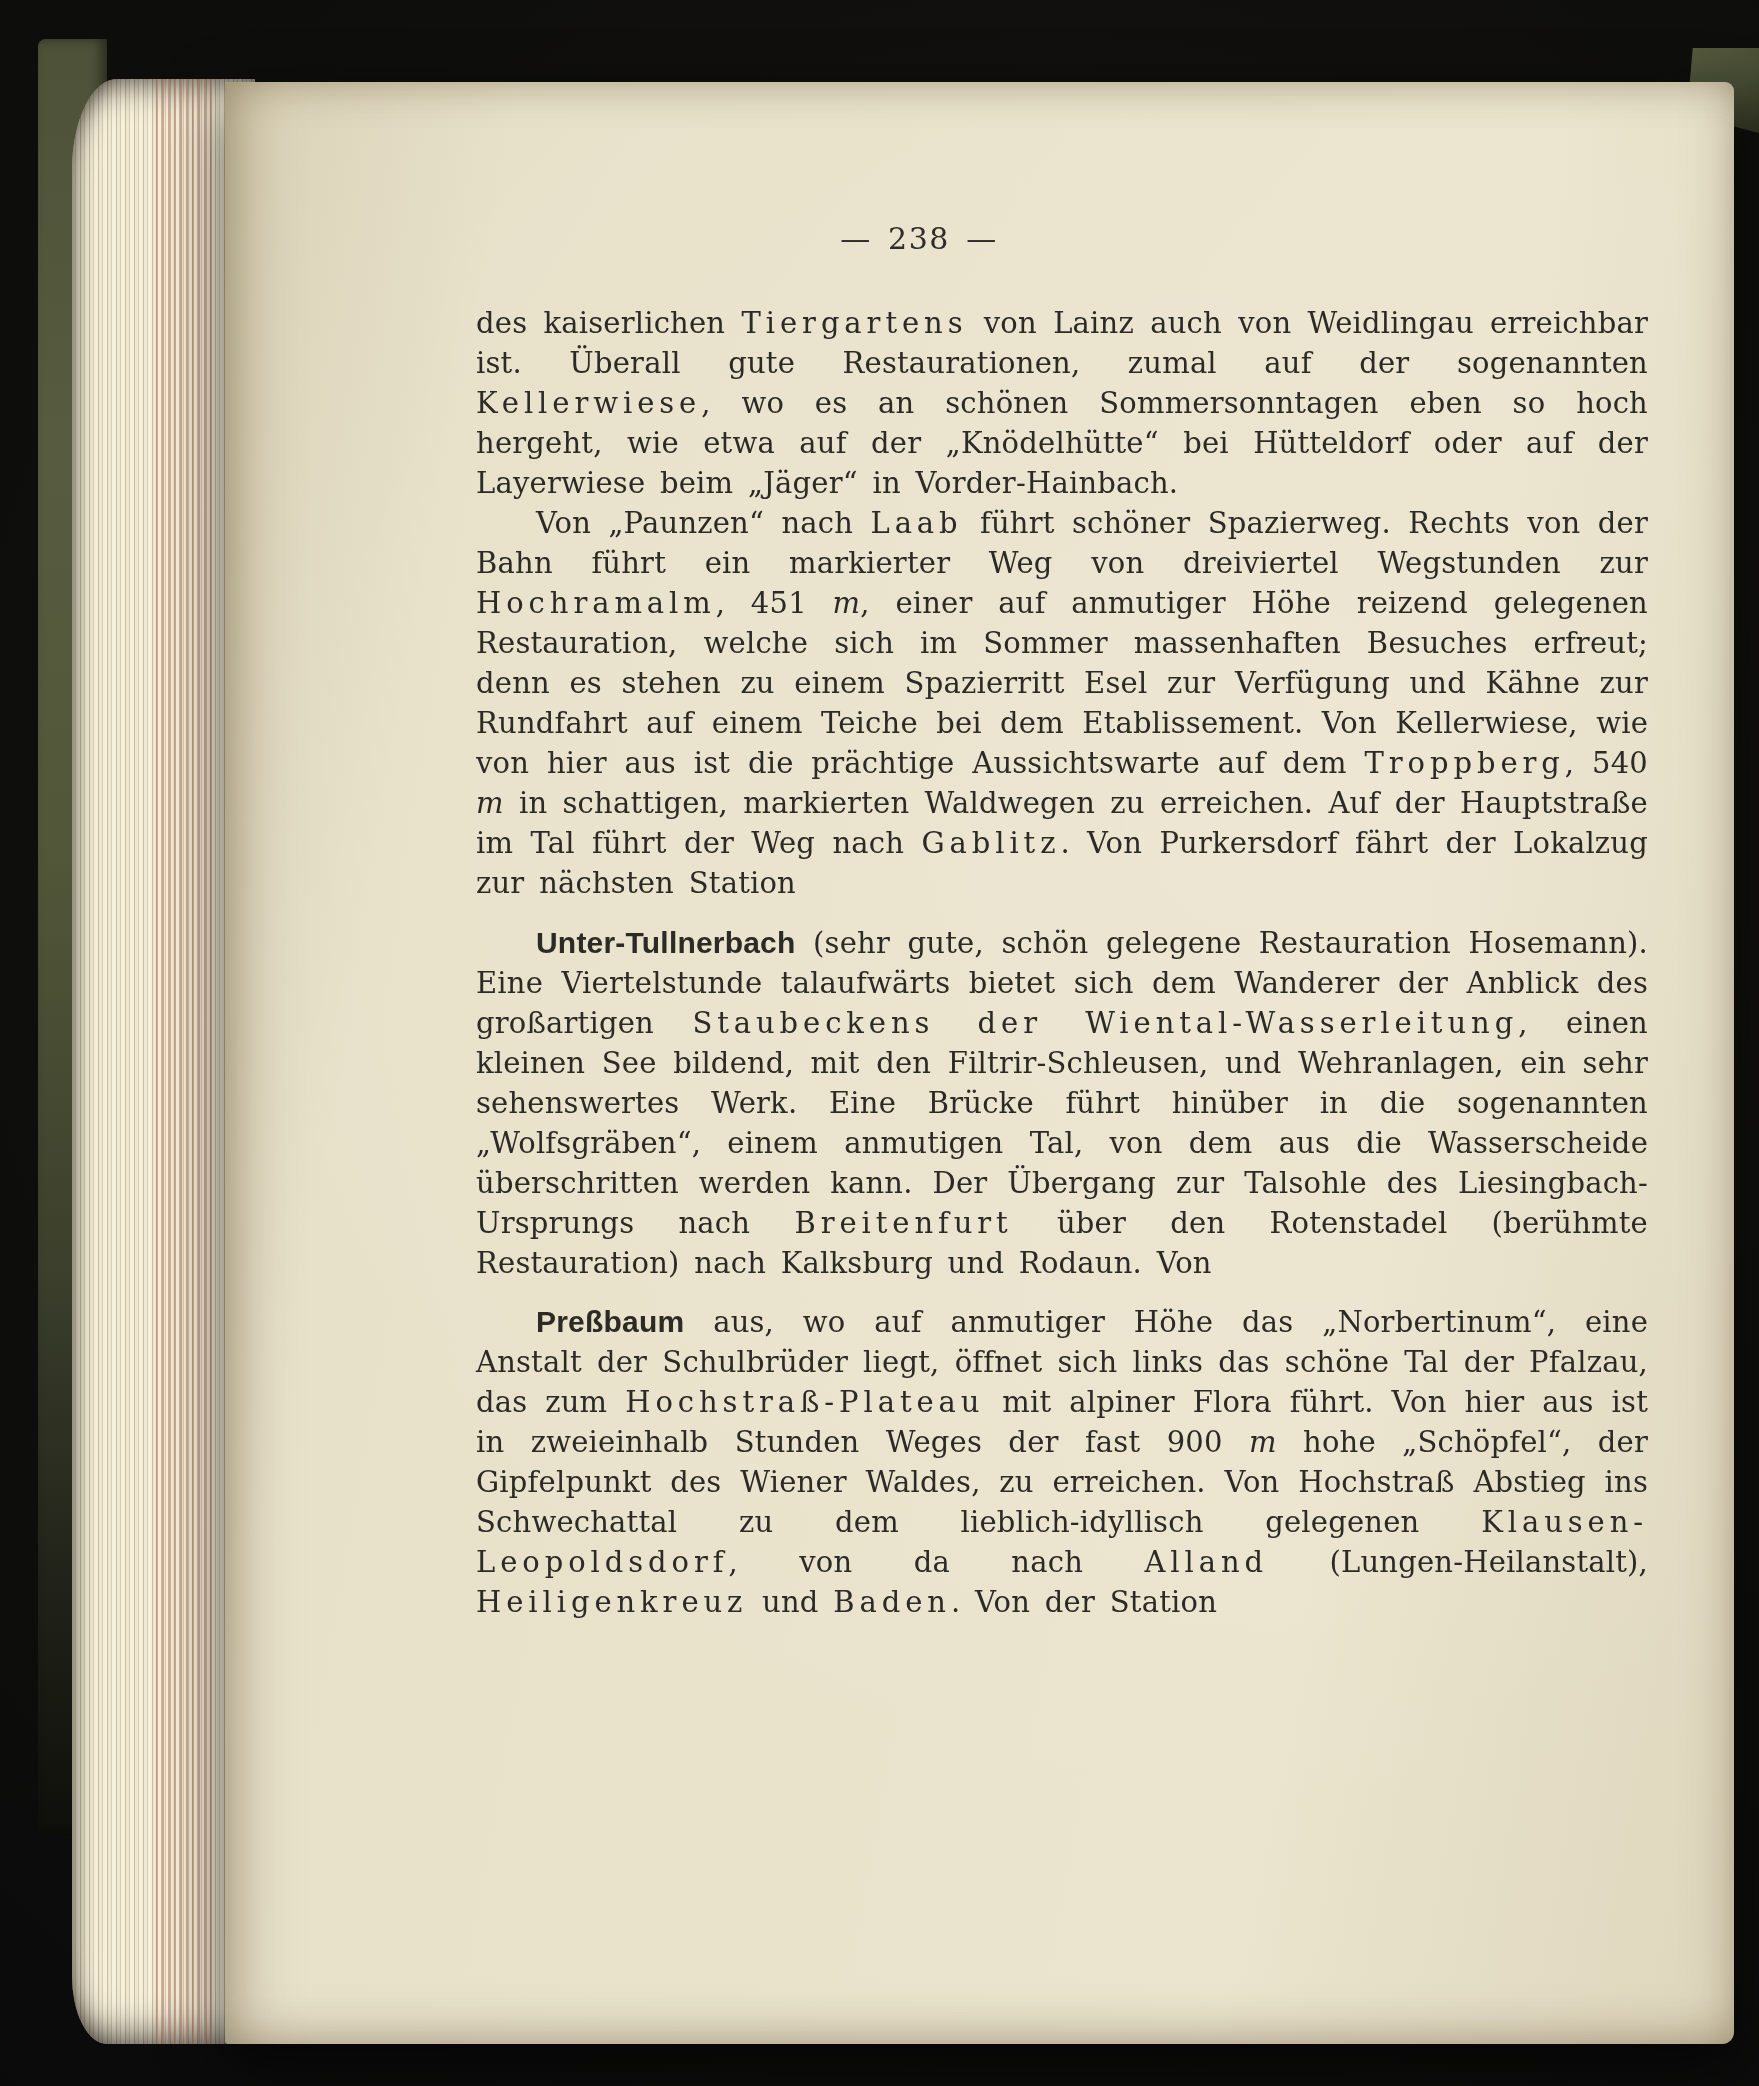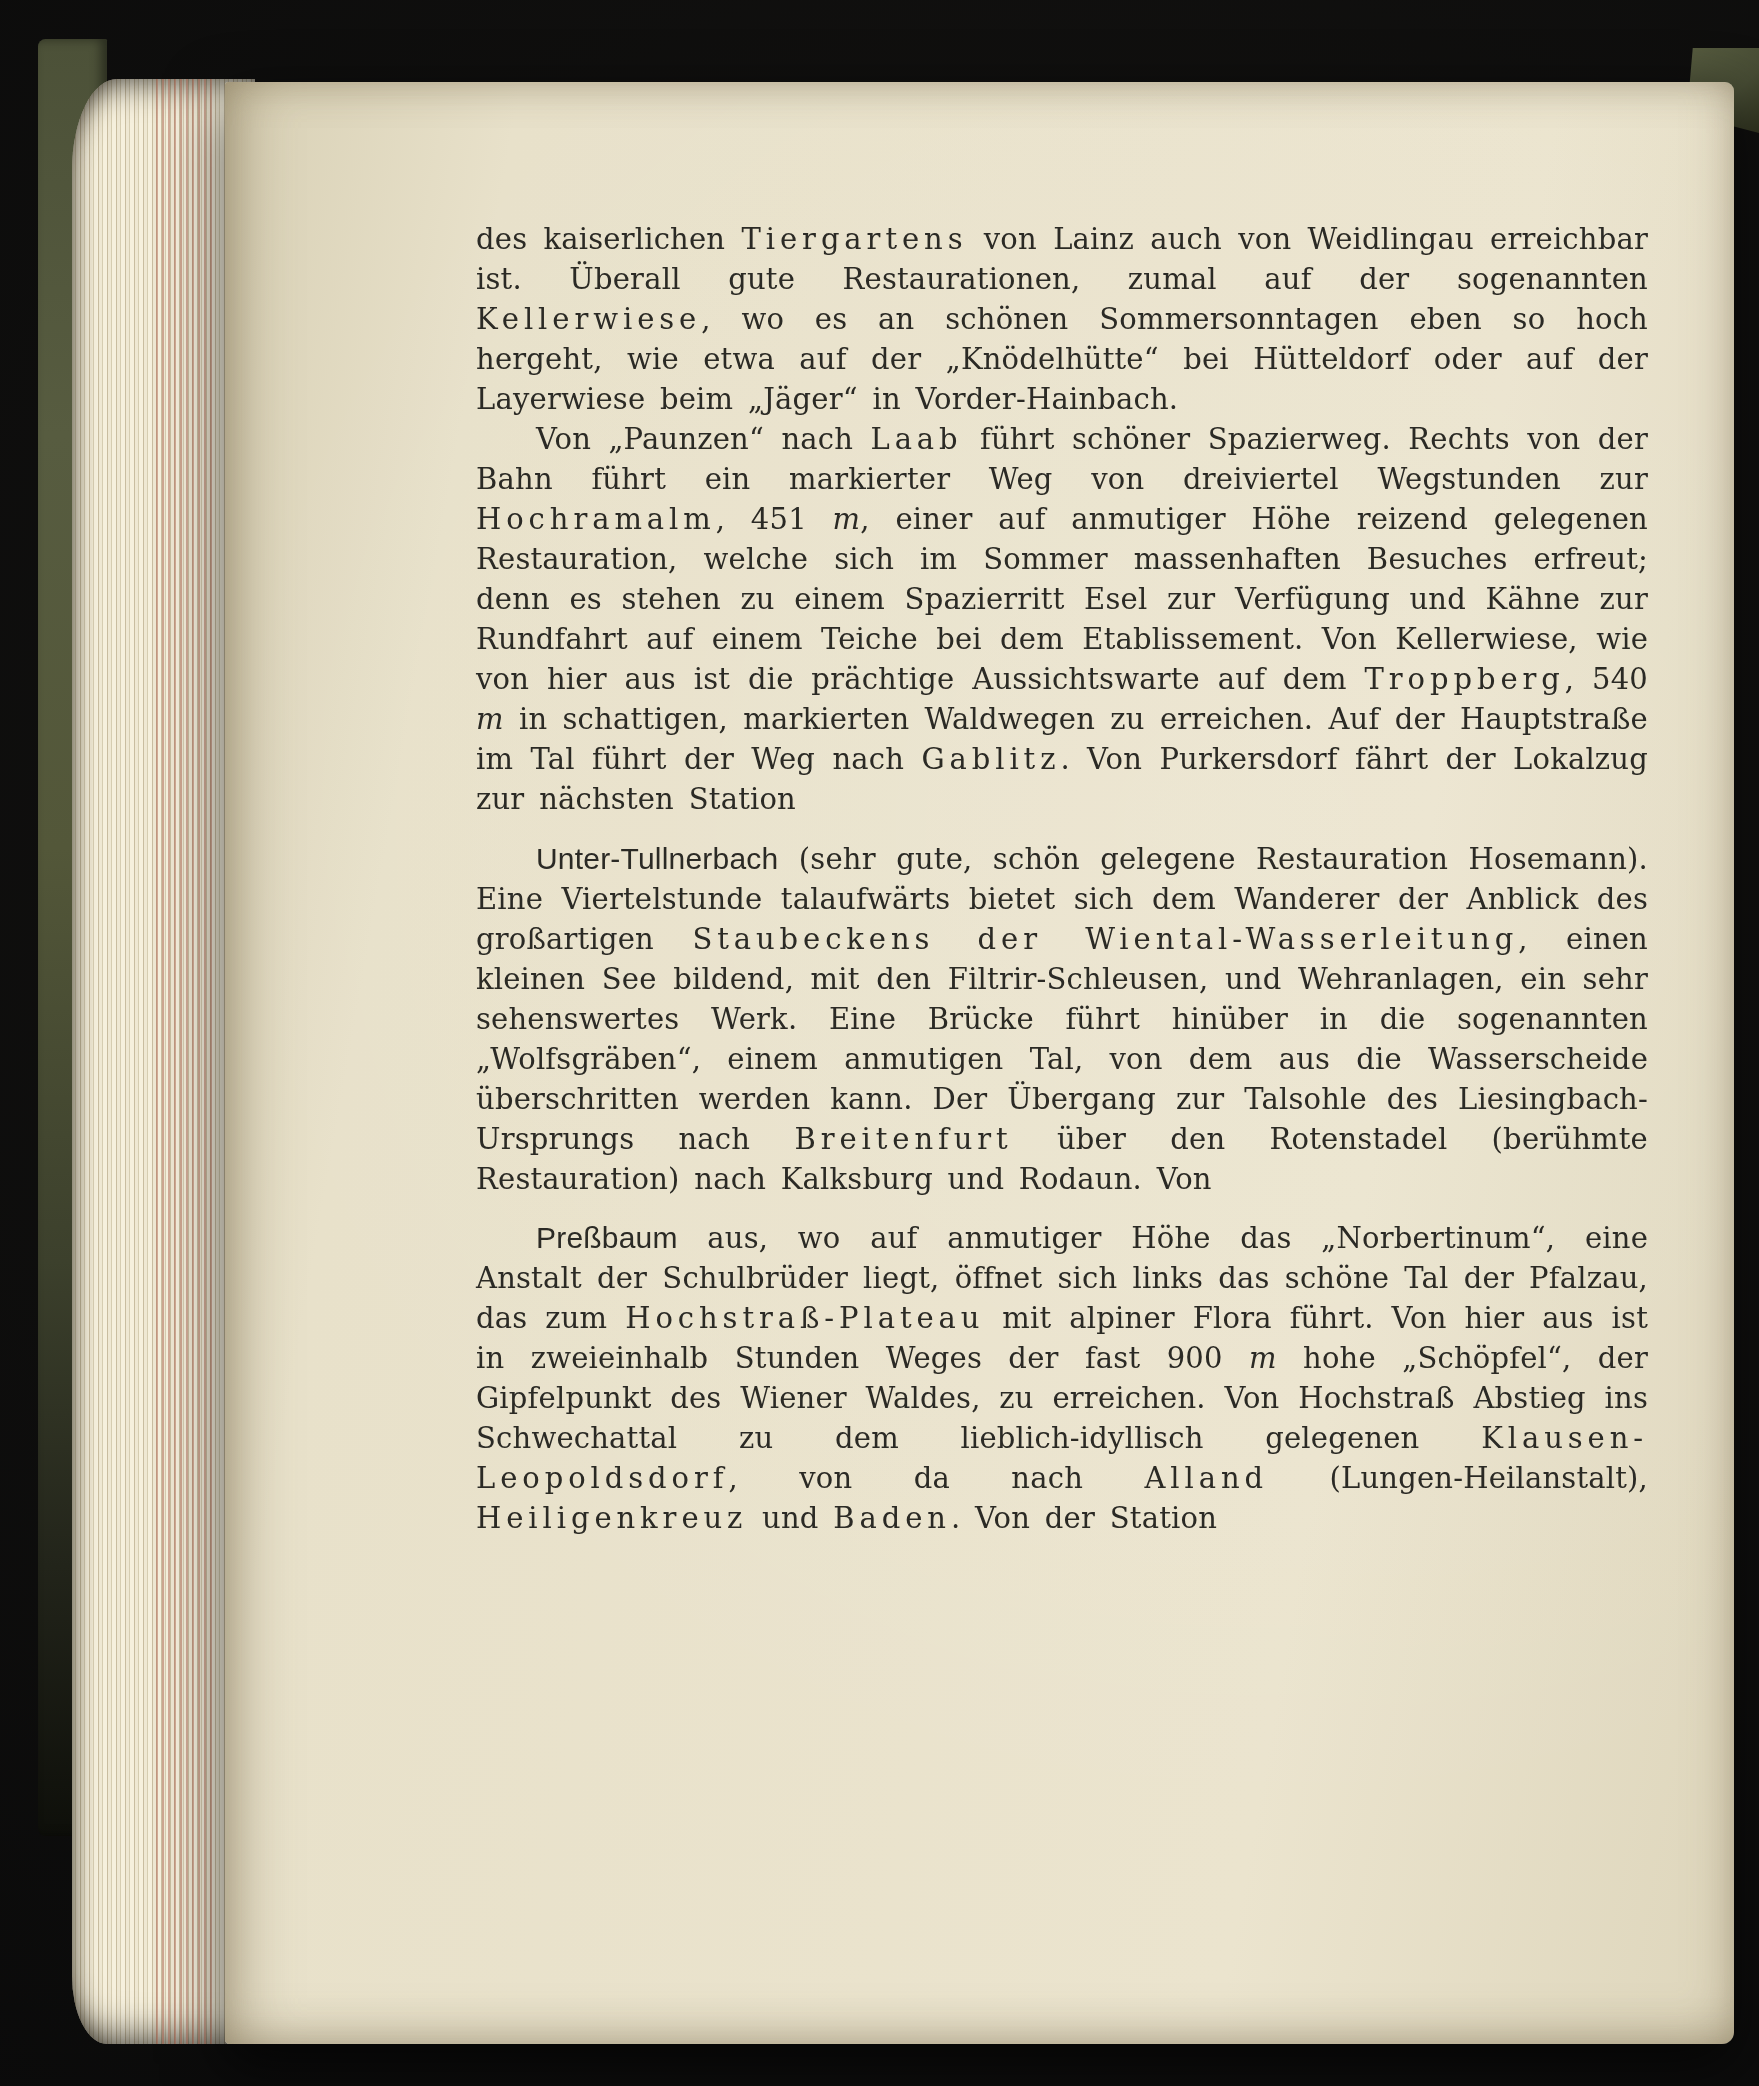--- a/index.html
+++ b/index.html
@@ -106,39 +106,40 @@
   }
   .para {
     margin: 0;
     text-align: justify;
   }
   .para.indent { text-indent: 60px; }
   .para.gap { margin-top: 19.6px; }
   .seg-n { }
   .seg-sp { letter-spacing: 0.17em; margin-top: 15px; }
   .seg-b {
-    font-weight: 400;
+    font-weight: 700;
     font-family: "Liberation Sans", "DejaVu Sans", sans-serif;
     font-size: 30px;
     letter-spacing: 0.2px;
     margin-top: 39px;
   }
   .seg-i { font-style: italic; }
 </style>
 </head>
 <body>
 
 <div id="stage">
   <div class="cover-left"></div>
   <div class="page-stack"></div>
   <div class="page-stack-red"></div>
   <div class="cover-corner"></div>
 
   <div class="main-page">
     <div class="text-block">
+      <div class="page-header">— 238 —</div>
       <div id="page-text">
           <p class="para"><span class="seg-n">des kaiserlichen </span><span class="seg-sp">Tiergartens</span><span class="seg-n"> von Lainz auch von Weidlingau erreichbar ist. Überall gute Restaurationen, zumal auf der sogenannten </span><span class="seg-sp">Kellerwiese</span><span class="seg-n">, wo es an schönen Sommersonntagen eben so hoch hergeht, wie etwa auf der „Knödelhütte“ bei Hütteldorf oder auf der Layerwiese beim „Jäger“ in Vorder-Hainbach.</span></p>
           <p class="para indent"><span class="seg-n">Von „Paunzen“ nach </span><span class="seg-sp">Laab</span><span class="seg-n"> führt schöner Spazierweg. Rechts von der Bahn führt ein markierter Weg von dreiviertel Wegstunden zur </span><span class="seg-sp">Hochramalm</span><span class="seg-n">, 451 </span><span class="seg-i">m</span><span class="seg-n">, einer auf anmutiger Höhe reizend gelegenen Restauration, welche sich im Sommer massenhaften Besuches erfreut; denn es stehen zu einem Spazierritt Esel zur Verfügung und Kähne zur Rundfahrt auf einem Teiche bei dem Etablissement. Von Kellerwiese, wie von hier aus ist die prächtige Aussichtswarte auf dem </span><span class="seg-sp">Troppberg</span><span class="seg-n">, 540 </span><span class="seg-i">m</span><span class="seg-n"> in schattigen, markierten Waldwegen zu erreichen.  Auf der Hauptstraße im Tal führt der Weg nach </span><span class="seg-sp">Gablitz</span><span class="seg-n">. Von Purkersdorf fährt der Lokalzug zur nächsten Station</span></p>
           <p class="para indent gap"><span class="seg-b">Unter-Tullnerbach</span><span class="seg-n"> (sehr gute, schön gelegene Restauration Hosemann). Eine Viertelstunde talaufwärts bietet sich dem Wanderer der Anblick des großartigen </span><span class="seg-sp">Staubeckens der Wiental-Wasserleitung</span><span class="seg-n">, einen kleinen See bildend, mit den Filtrir-Schleusen, und Wehranlagen, ein sehr sehenswertes Werk. Eine Brücke führt hinüber in die sogenannten „Wolfsgräben“, einem anmutigen Tal, von dem aus die Wasserscheide überschritten werden kann. Der Übergang zur Talsohle des Liesingbach-Ursprungs nach </span><span class="seg-sp">Breitenfurt</span><span class="seg-n"> über den Rotenstadel (berühmte Restauration) nach Kalksburg und Rodaun. Von</span></p>
           <p class="para indent gap"><span class="seg-b">Preßbaum</span><span class="seg-n"> aus, wo auf anmutiger Höhe das „Norbertinum“, eine Anstalt der Schulbrüder liegt, öffnet sich links das schöne Tal der Pfalzau, das zum </span><span class="seg-sp">Hochstraß-Plateau</span><span class="seg-n"> mit alpiner Flora führt.  Von hier aus ist in zweieinhalb Stunden Weges der fast 900 </span><span class="seg-i">m</span><span class="seg-n"> hohe „Schöpfel“, der Gipfelpunkt des Wiener Waldes, zu erreichen. Von Hochstraß Abstieg ins Schwechattal zu dem lieblich-idyllisch gelegenen </span><span class="seg-sp">Klausen-Leopoldsdorf</span><span class="seg-n">, von da nach </span><span class="seg-sp">Alland</span><span class="seg-n"> (Lungen-Heilanstalt), </span><span class="seg-sp">Heiligenkreuz</span><span class="seg-n"> und </span><span class="seg-sp">Baden</span><span class="seg-n">. Von der Station</span></p>
         </div>
     </div>
   </div>
 </div>
 

